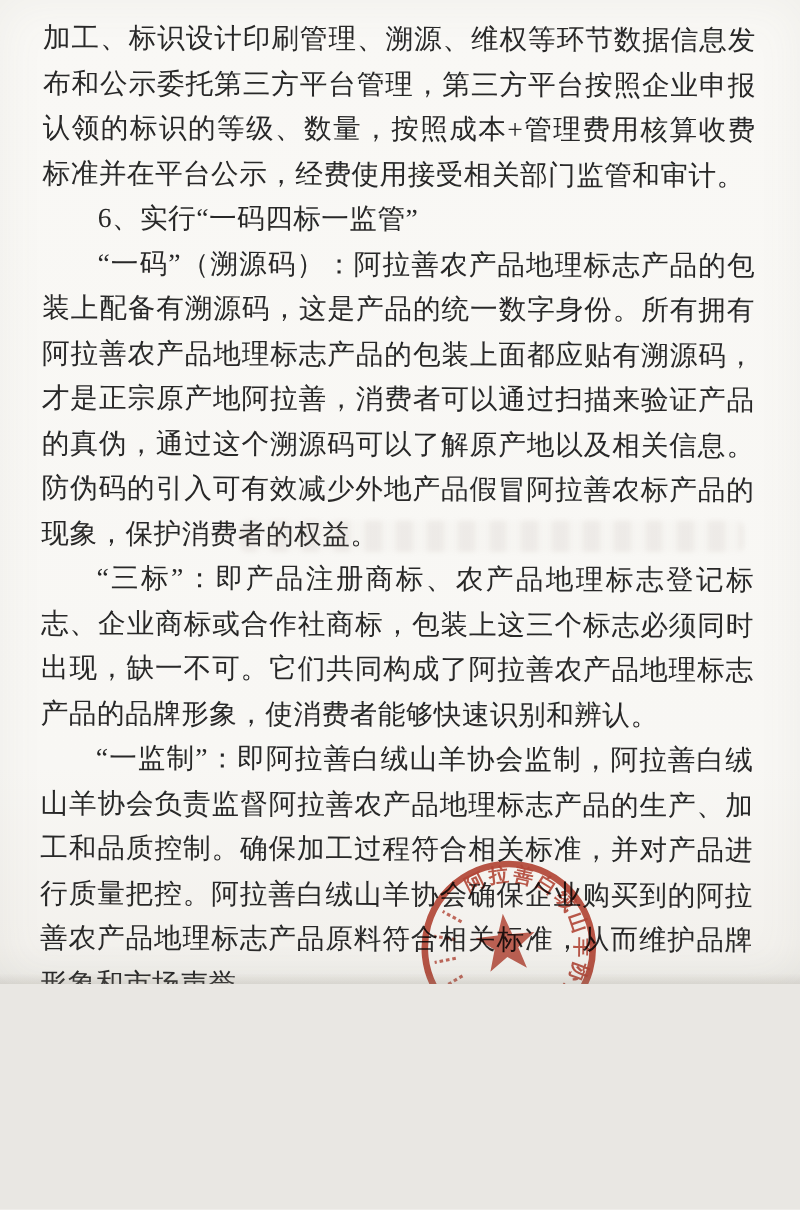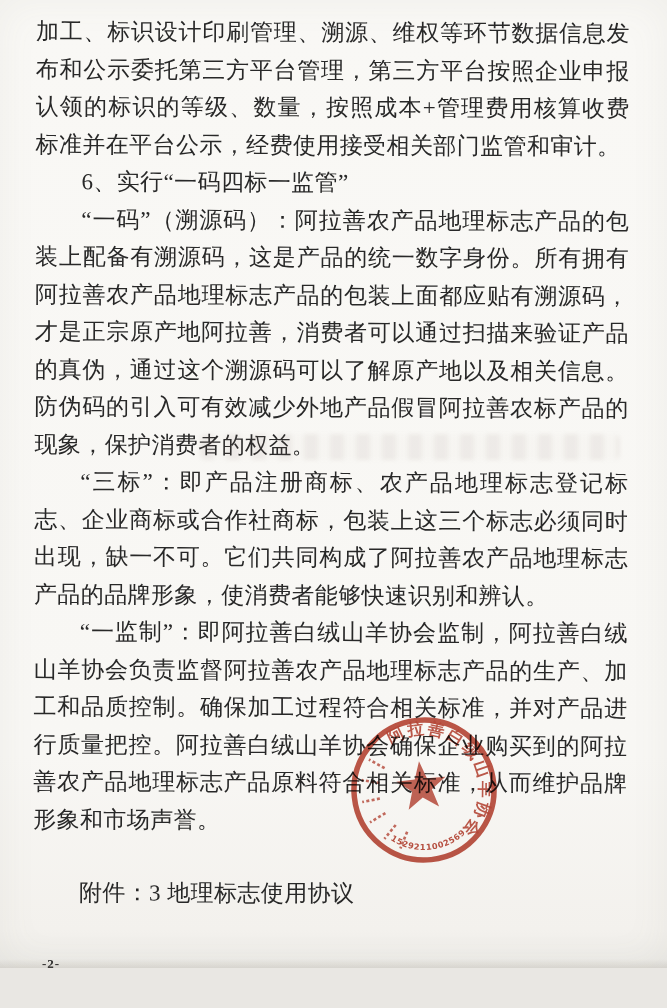--- a/index.html
+++ b/index.html
@@ -4,21 +4,21 @@
 <style>
   html,body{margin:0;padding:0;}
   body{
     width:667px;height:1008px;
     background:#e9e7e3;
     font-family:"Liberation Serif","DejaVu Serif",serif;
     overflow:hidden;
   }
   .page{
     position:relative;
-    width:667px;height:968px;
+    width:667px;height:820px;
     background:linear-gradient(180deg,#f9f8f5 0%,#f8f7f4 78%,#f3f1ed 96%,#ecebe7 100%);
     box-shadow:inset 0 0 40px rgba(120,110,95,.07);
     overflow:hidden;
   }
   .doc-text{
     position:absolute;
     left:36px;right:37px;top:13px;
     font-size:23px;
     line-height:37.5px;
     color:#282828;

